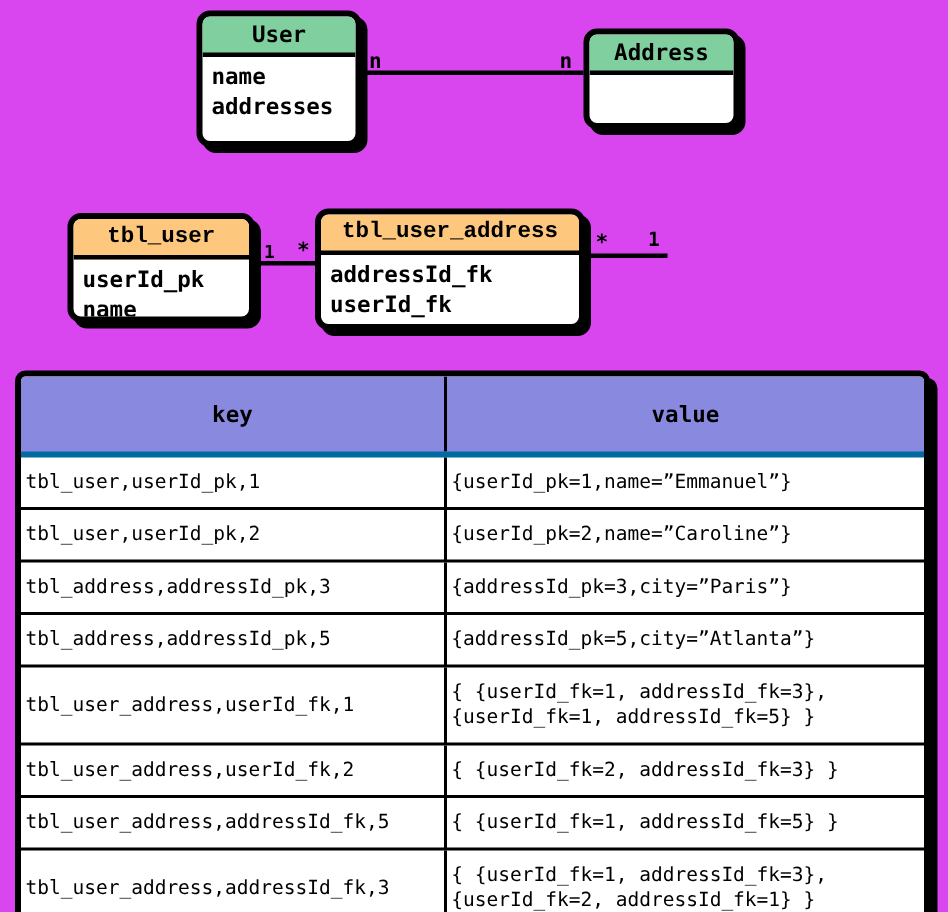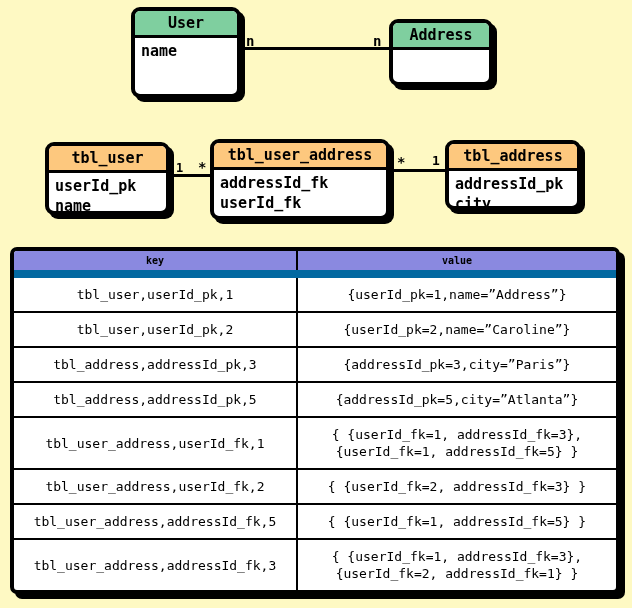--- a/index.html
+++ b/index.html
@@ -5,21 +5,21 @@
   html, body {
     margin: 0;
     padding: 0;
     background: #ffffff;
     font-family: "DejaVu Sans Mono", "Liberation Mono", monospace;
   }
   .canvas {
     position: relative;
     width: 632px;
     height: 608px;
-    background: #fef9c3;
+    background: #d946ef;
     overflow: hidden;
   }
 
   
   .ebox {
     position: absolute;
     background: #ffffff;
     border: 4px solid #000;
     border-radius: 9px;
     box-shadow: 4px 4px 0 0 #000;
@@ -29,21 +29,21 @@
   .ebox .hdr {
     text-align: center;
     font-weight: bold;
     font-size: 15px;
     line-height: 22px;
     border-bottom: 3px solid #000;
     padding: 1px 4px;
     white-space: nowrap;
   }
   .hdr.green  { background: #7fcf9f; }
-  .hdr.orange { background: #fdc87e; }
+  .hdr.orange { background: #fdc87e; font-family: Liberation Mono, monospace; }
   .ebox .fields { padding: 3px 6px 4px 6px; }
   .ebox .field-row {
     font-size: 15px;
     font-weight: bold;
     line-height: 20px;
     white-space: nowrap;
   }
 
   .uml-user        { left: 131px; top: 7px;   width: 110px; height: 91px; }
   .uml-address     { left: 389px; top: 19px;  width: 104px; height: 67px; }
@@ -87,48 +87,48 @@
     background: #fff;
     overflow: hidden;
   }
   table.kv {
     width: 100%;
     border-collapse: collapse;
     table-layout: fixed;
   }
   table.kv th {
     background: #8a89e0;
-    font-size: 10px;
+    font-size: 15px;
     font-weight: bold;
     text-align: center;
-    padding: 4px 4px;
-    border-bottom: 8px solid #0369a1;
+    padding: 16px 4px;
+    border-bottom: 4px solid #0369a1;
   }
   table.kv th.col-key { width: 45.5%; border-right: 2px solid #000; }
   table.kv td {
     font-size: 13px;
-    text-align: center;
     vertical-align: middle;
     padding: 8px 3px;
     border-top: 2px solid #000;
     white-space: nowrap;
   }
   table.kv tr:first-child td { border-top: none; }
   table.kv td.key-cell { border-right: 2px solid #000; }
   table.kv td.value-cell div { line-height: 17px; }
 </style>
 </head>
 <body>
 
 <div class="canvas">
 
   <div class="ebox uml-user">
     <div class="hdr green">User</div>
     <div class="fields">
         <div class="field-row">name</div>
+        <div class="field-row">addresses</div>
       </div>
   </div>
 
   <div class="conn conn-top"></div>
   <div class="card-label n-left">n</div>
   <div class="card-label n-right">n</div>
 
   <div class="ebox uml-address">
     <div class="hdr green">Address</div>
   </div>
@@ -150,41 +150,34 @@
     <div class="fields">
         <div class="field-row">addressId_fk</div>
         <div class="field-row">userId_fk</div>
       </div>
   </div>
 
   <div class="conn conn-rel2"></div>
   <div class="card-label c2-left">*</div>
   <div class="card-label c2-right">1</div>
 
-  <div class="ebox tbl-address">
-    <div class="hdr orange">tbl_address</div>
-    <div class="fields">
-        <div class="field-row">addressId_pk</div>
-        <div class="field-row">city</div>
-      </div>
-  </div>
 
   <div class="kv-wrap">
     <table class="kv">
       <thead>
         <tr>
           <th class="col-key">key</th>
           <th class="col-value">value</th>
         </tr>
       </thead>
       <tbody>
           <tr>
             <td class="key-cell">tbl_user,userId_pk,1</td>
             <td class="value-cell">
-              <div>{userId_pk=1,name=”Address”}</div>
+              <div>{userId_pk=1,name=”Emmanuel”}</div>
             </td>
           </tr>
           <tr>
             <td class="key-cell">tbl_user,userId_pk,2</td>
             <td class="value-cell">
               <div>{userId_pk=2,name=”Caroline”}</div>
             </td>
           </tr>
           <tr>
             <td class="key-cell">tbl_address,addressId_pk,3</td>

